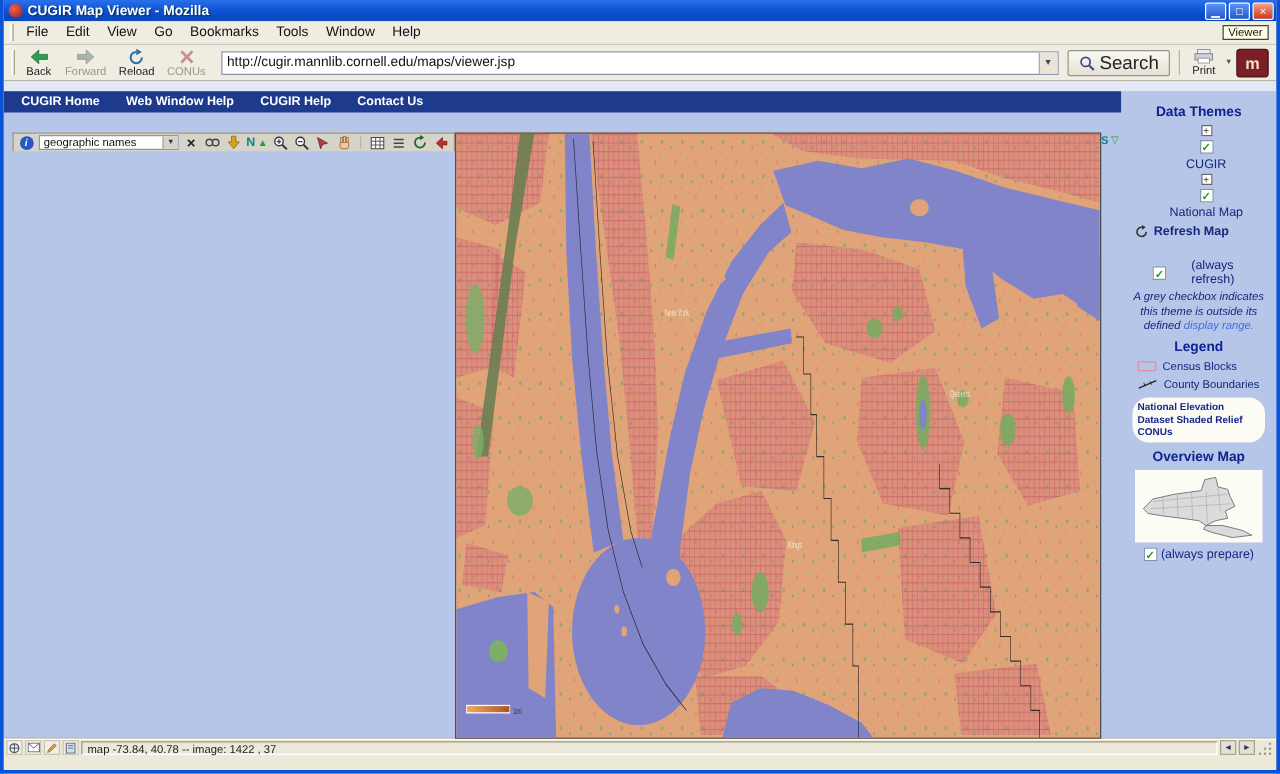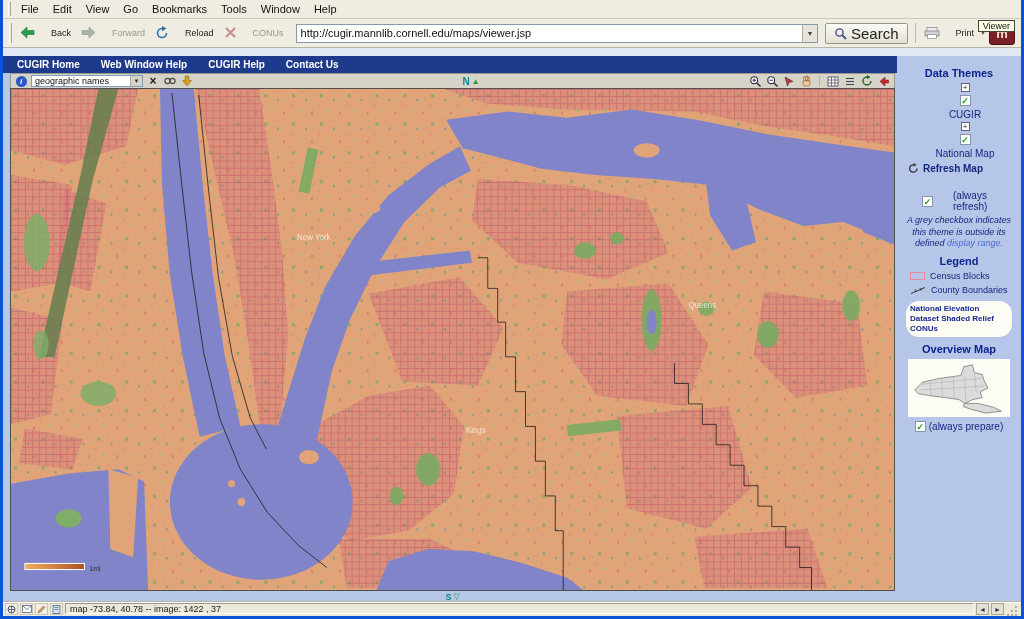--- a/index.html
+++ b/index.html
@@ -15,39 +15,39 @@
   .tb-close{background:linear-gradient(#f4a088,#cf3818);}
   .tooltip-close{position:absolute;top:20px;right:6px;background:#ffffe6;border:1px solid #444;font-size:9px;padding:0 4px;z-index:50;color:#111;}
 
   
   .menubar{height:19px;flex:none;background:#efece2;border-bottom:1px solid #cdc9ba;display:flex;align-items:center;font-size:11px;color:#111;padding-left:2px;}
   .grippy{width:3px;height:74%;border-left:1px solid #fff;border-right:1px solid #a8a494;margin:0 3px;flex:none;}
   .menu-item{padding:1px 7px;}
 
   
   .toolbar{height:29px;flex:none;background:#efece2;border-bottom:1px solid #b8b4a6;display:flex;align-items:center;padding:0 3px;}
-  .tool-btn{display:flex;flex-direction:row;align-items:center;justify-content:center;font-size:9px;color:#222;padding:0 5px;min-width:32px;line-height:1;gap:16px;}
+  .tool-btn{display:flex;flex-direction:column;align-items:center;justify-content:center;font-size:9px;color:#222;padding:0 5px;min-width:32px;line-height:1;}
   .tool-btn svg{display:block;margin-bottom:1px;}
   .tool-btn.disabled{color:#9a968a;}
   .drop-arrow{font-size:6px;color:#555;margin-left:1px;}
   .url-wrap{flex:1;height:19px;background:#fff;border:1px solid #8a98ac;display:flex;align-items:center;margin:0 7px;}
   .url-input{flex:1;border:none;outline:none;font-size:11px;padding:0 4px;font-family:inherit;height:100%;background:transparent;color:#111;}
   .url-drop{width:15px;height:100%;background:#e8e4da;border-left:1px solid #b0aca0;font-size:7px;display:flex;align-items:center;justify-content:center;color:#444;}
   .search-btn{height:21px;border:1px solid #9a968a;background:linear-gradient(#fbfaf6,#e4e0d2);display:flex;align-items:center;gap:4px;font-size:15px;padding:0 8px;border-radius:2px;margin-right:4px;color:#222;}
   .sep{width:1px;height:70%;background:#b8b4a6;margin:0 3px;flex:none;}
   .moz-logo{width:26px;height:23px;background:#7a1f28;border:1px solid #50121a;border-radius:3px;color:#f5ddc8;font-weight:bold;font-size:13px;display:flex;align-items:center;justify-content:center;margin:0 3px;flex:none;}
 
   .gap-strip{height:8px;background:#e2e8f4;flex:none;}
 
   
   .content{flex:1;display:flex;min-height:0;background:#b6c6e8;}
   .left-col{width:894px;flex:none;display:flex;flex-direction:column;min-height:0;}
   .navbar{height:17px;flex:none;background:#1e3a8c;display:flex;align-items:center;padding-left:8px;}
   .nav-item{color:#fff;font-weight:bold;font-size:10px;padding:0 15px 0 6px;white-space:nowrap;}
-  .map-zone{flex:1;display:flex;flex-direction:column;margin:0 2px 0 7px;min-height:0;}
+  .map-zone{flex:1;display:flex;flex-direction:row;margin:16px 2px 0 7px;min-height:0;}
   .map-toolbar{height:15px;flex:none;background:#d6d3c9;border:1px solid #9a968a;border-bottom:none;display:flex;align-items:center;gap:3px;padding:0 3px;}
   .mt-icon{width:14px;height:13px;display:flex;align-items:center;justify-content:center;font-size:10px;color:#222;flex:none;}
   .info-i{width:11px;height:11px;border-radius:50%;background:#2858c8;color:#fff;font-size:8px;font-weight:bold;font-style:italic;display:flex;align-items:center;justify-content:center;}
   .info-i::before{content:"i";}
   .x-glyph::before{content:"×";font-weight:bold;font-size:12px;}
   .layer-select{width:112px;height:12px;background:#fff;border:1px solid #7f9db9;font-size:9px;display:flex;align-items:center;color:#111;}
   .layer-select .txt{flex:1;padding-left:3px;white-space:nowrap;overflow:hidden;}
   .layer-select .arrow{width:12px;height:100%;background:#d6d3c9;border-left:1px solid #aaa;font-size:6px;text-align:center;line-height:10px;color:#333;flex:none;}
   .mt-center{margin:0 auto;display:flex;align-items:center;gap:2px;font-size:10px;font-weight:bold;color:#0c8888;}
   .tri-up{color:#2e9e2e;font-size:8px;font-weight:normal;}
@@ -69,31 +69,38 @@
   .note{font-style:italic;font-size:9px;text-align:center;margin:3px 4px;line-height:1.3;}
   .note .link{color:#4a6ad8;}
   .legend-row{display:flex;align-items:center;gap:5px;margin:4px 0 4px 10px;font-size:9px;}
   .census-swatch{width:15px;height:8px;border:1px solid #e88aa0;background:transparent;flex:none;}
   .county-swatch{flex:none;}
   .ned-box{background:#fdfcf4;margin:6px 6px;padding:3px 4px;font-size:8px;font-weight:bold;color:#16288e;line-height:1.25;border-radius:13px;}
   .overview-box{background:#fdfcf4;margin:4px 8px;padding:2px;height:58px;display:flex;align-items:center;justify-content:center;}
   .prepare-row{display:flex;align-items:center;gap:3px;justify-content:center;margin-top:3px;}
 
   
-  .statusbar{height:14px;flex:none;background:#ece9d8;border-top:1px solid #fff;box-shadow:0 -1px 0 #b8b4a6;display:flex;align-items:flex-start;gap:2px;padding:0 2px;}
+  .statusbar{height:14px;flex:none;background:#ece9d8;border-top:1px solid #fff;box-shadow:0 -1px 0 #b8b4a6;display:flex;align-items:flex-end;gap:2px;padding:12px 2px;}
   .sb-icon{width:13px;height:12px;border:1px solid #c8c4b6;display:flex;align-items:center;justify-content:center;flex:none;background:#f2efe6;}
   .status-field{flex:1;height:11px;border:1px solid;border-color:#9a968a #fff #fff #9a968a;font-size:9px;padding:0 4px;display:flex;align-items:center;color:#222;background:#ece9d8;}
   .scroll-btn{width:13px;height:12px;border:1px solid #a8a494;background:#e4e0d4;font-size:7px;display:flex;align-items:center;justify-content:center;color:#335;flex:none;}
   .grip{width:13px;height:12px;flex:none;}
 </style>
 </head>
 <body>
 
 <div class="window">
 
+  <div class="titlebar">
+    <span class="title-icon"></span>
+    <span class="title-text">CUGIR Map Viewer - Mozilla</span>
+    <span class="tb-btn">▁</span>
+    <span class="tb-btn">□</span>
+    <span class="tb-btn tb-close">×</span>
+  </div>
   <div class="tooltip-close">Viewer</div>
 
   <div class="menubar">
     <span class="grippy"></span>
     <span class="menu-item">File</span>
     <span class="menu-item">Edit</span>
     <span class="menu-item">View</span>
     <span class="menu-item">Go</span>
     <span class="menu-item">Bookmarks</span>
     <span class="menu-item">Tools</span>

